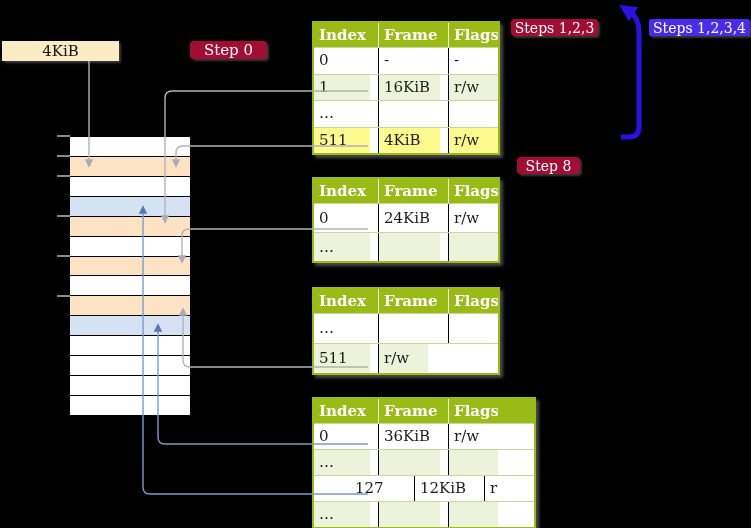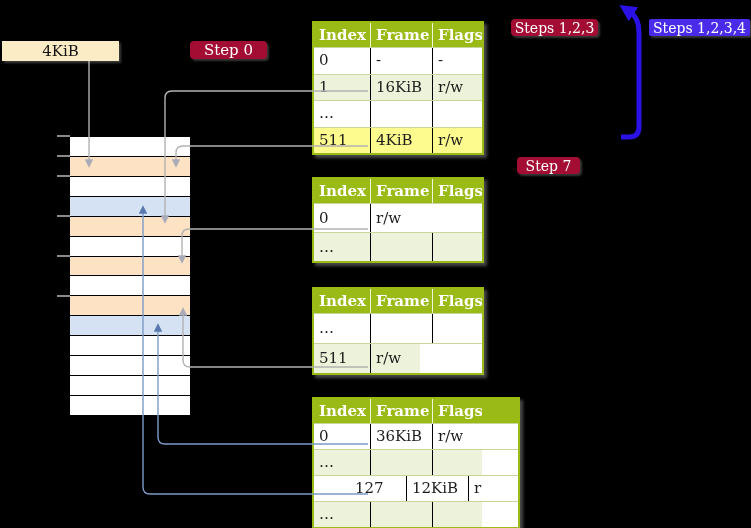--- a/index.html
+++ b/index.html
@@ -20,21 +20,21 @@
   #b-steps1234{left:649px;top:19px;width:101px;height:17px;}
   #b-step4{left:517px;top:157px;width:63px;height:17px;}
   
   #memory-column{position:absolute;left:70px;top:136px;width:120px;height:279px;
                  border-top:1.6px solid #000;box-sizing:content-box;}
   .mrow{box-sizing:border-box;border-bottom:1.6px solid #000;width:120px;}
   .tick{position:absolute;left:57px;width:13px;height:1.6px;background:#8a8a8a;}
   
   .ptable{position:absolute;border:2px solid var(--table-header-green);background:#fff;
           box-shadow:3px 3px 3px rgba(145,145,145,.5);}
-  .trow{display:flex;}
+  .trow{display:flex;gap:8px;}
   .thead{background:var(--table-header-green);}
   .tcell{box-sizing:border-box;padding-left:5px;overflow:hidden;white-space:nowrap;}
   .hcell{color:#fff;font-weight:bold;font-size:15px;}
   .hcell + .hcell{border-left:1px solid rgba(255,255,255,.85);}
   .bcell{color:#1c1c1c;font-size:15px;background:transparent;}
   .bcell + .bcell{border-left:1px solid #000;}
   .trow.alt .bcell{background:var(--table-row-alt);}
   .trow + .trow{border-top:1px solid #c9d69b;}
   .trow .bcell.hl{background:var(--highlight-yellow);}
   
@@ -49,21 +49,21 @@
 </head>
 <body>
 
 <div id="stage">
 
   <div class="label-box">4KiB</div>
 
   <div class="badge red" id="b-step0">Step 0</div>
   <div class="badge red" id="b-steps123">Steps 1,2,3</div>
   <div class="badge blue" id="b-steps1234">Steps 1,2,3,4</div>
-  <div class="badge red" id="b-step4">Step 7</div>
+  <div class="badge red" id="b-step4">Step 8</div>
 
   <div id="memory-column">
       <div class="mrow" style="height: 19.9286px; background: var(--frame-free);"></div>
       <div class="mrow" style="height: 19.9286px; background: var(--frame-page-table);"></div>
       <div class="mrow" style="height: 19.9286px; background: var(--frame-free);"></div>
       <div class="mrow" style="height: 19.9286px; background: var(--frame-mapped-page);"></div>
       <div class="mrow" style="height: 19.9286px; background: var(--frame-page-table);"></div>
       <div class="mrow" style="height: 19.9286px; background: var(--frame-free);"></div>
       <div class="mrow" style="height: 19.9286px; background: var(--frame-page-table);"></div>
       <div class="mrow" style="height: 19.9286px; background: var(--frame-free);"></div>
@@ -104,20 +104,21 @@
         </div>
       </div>
       <div class="ptable" style="left: 312px; top: 177px;">
         <div class="trow thead" style="height: 24px;">
           <div class="tcell hcell" style="width: 56px; line-height: 24px;">Index</div>
           <div class="tcell hcell" style="width: 62px; line-height: 24px;">Frame</div>
           <div class="tcell hcell" style="width: 50px; line-height: 24px;">Flags</div>
         </div>
         <div class="trow" style="height: 28px;">
           <div class="tcell bcell" style="width: 56px; line-height: 28px;">0</div>
+          <div class="tcell bcell" style="width: 62px; line-height: 28px;">24KiB</div>
           <div class="tcell bcell" style="width: 50px; line-height: 28px;">r/w</div>
         </div>
         <div class="trow alt" style="height: 28px;">
           <div class="tcell bcell" style="width: 56px; line-height: 28px;">…</div>
           <div class="tcell bcell" style="width: 62px; line-height: 28px;"></div>
           <div class="tcell bcell" style="width: 50px; line-height: 28px;"></div>
         </div>
       </div>
       <div class="ptable" style="left: 312px; top: 287px;">
         <div class="trow thead" style="height: 24px;">

